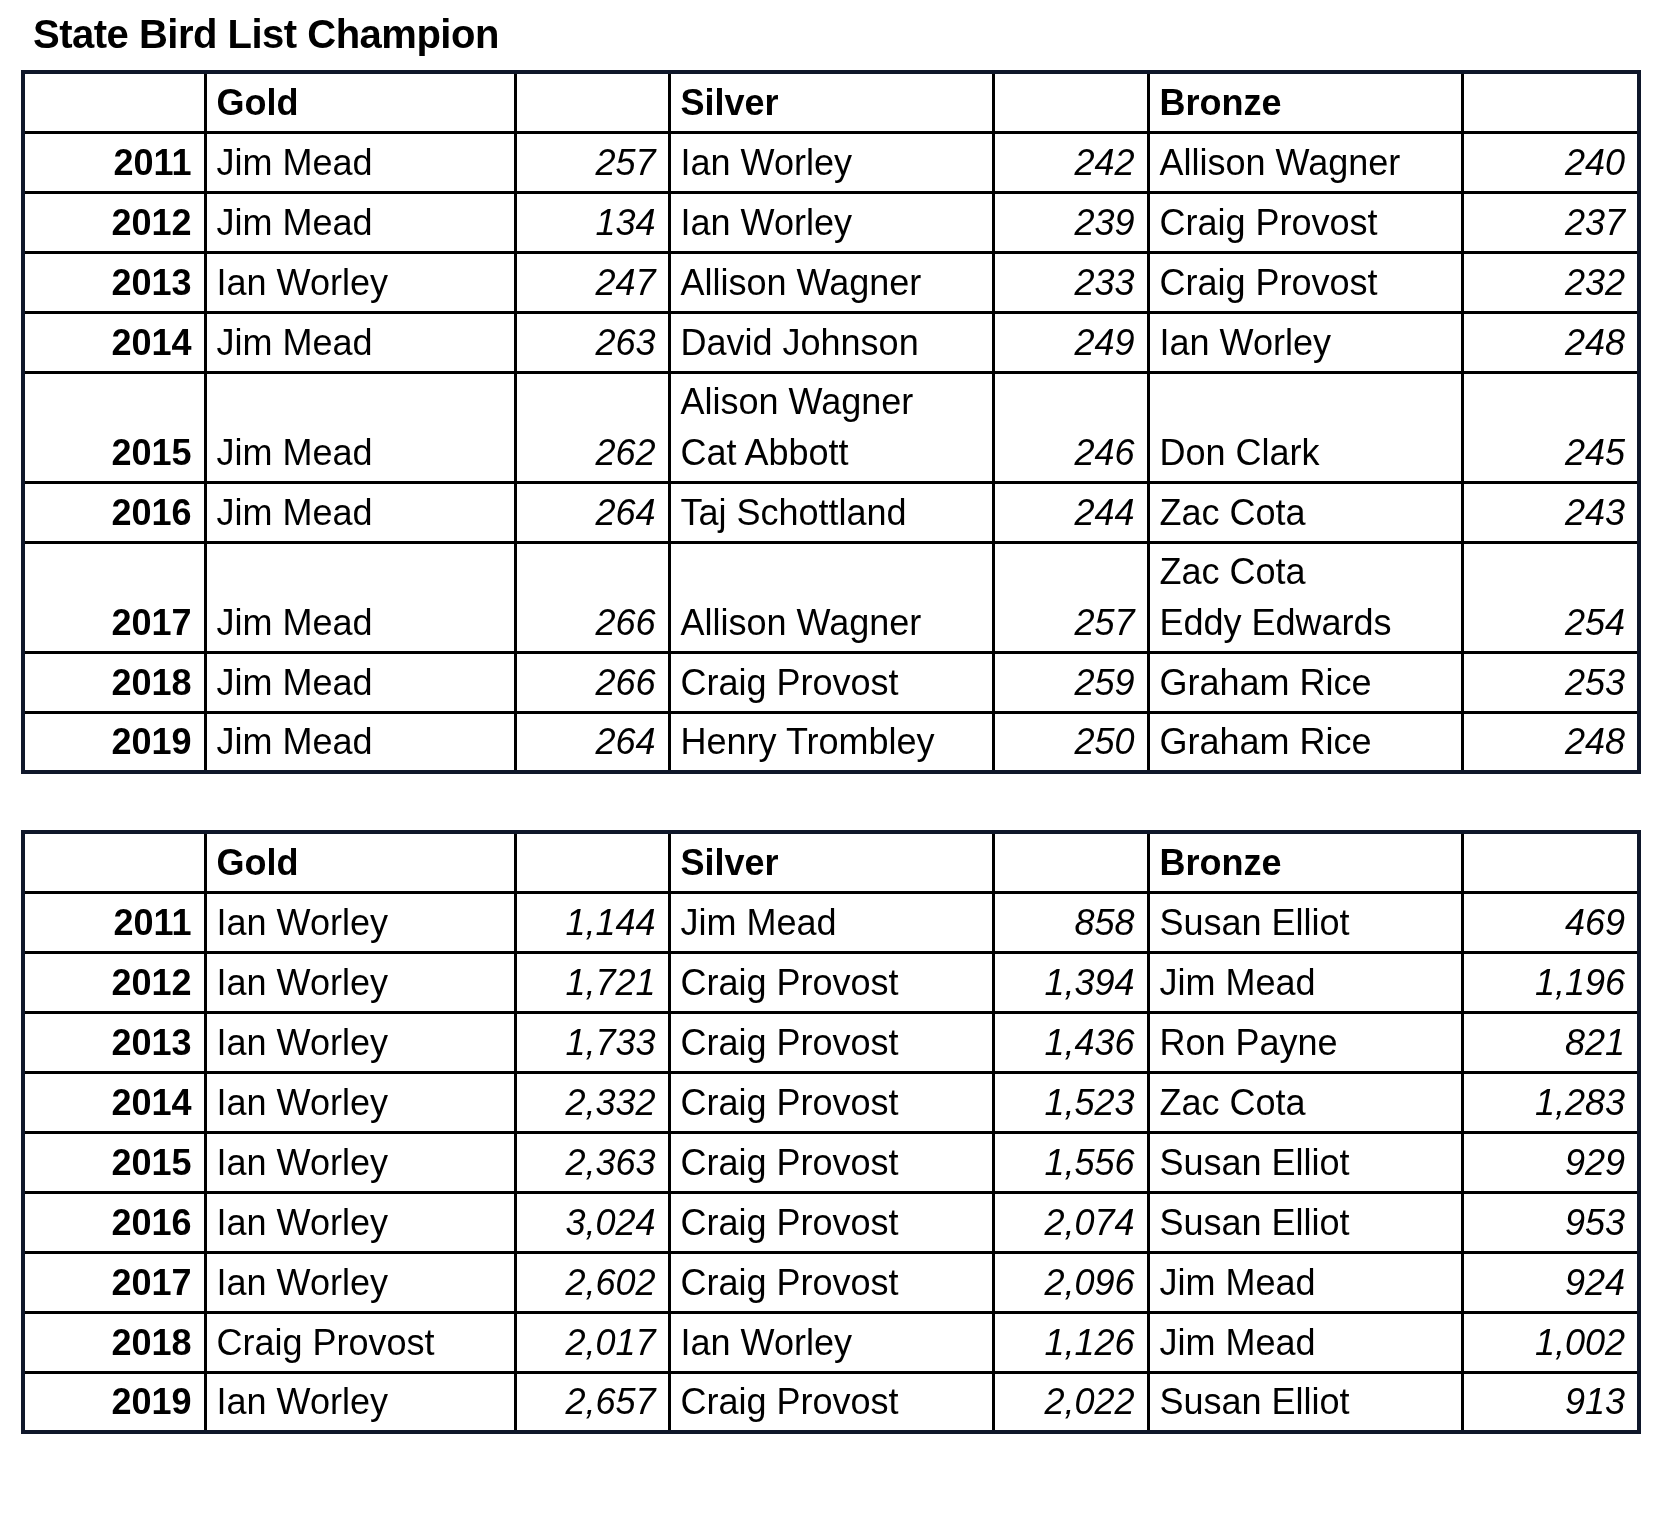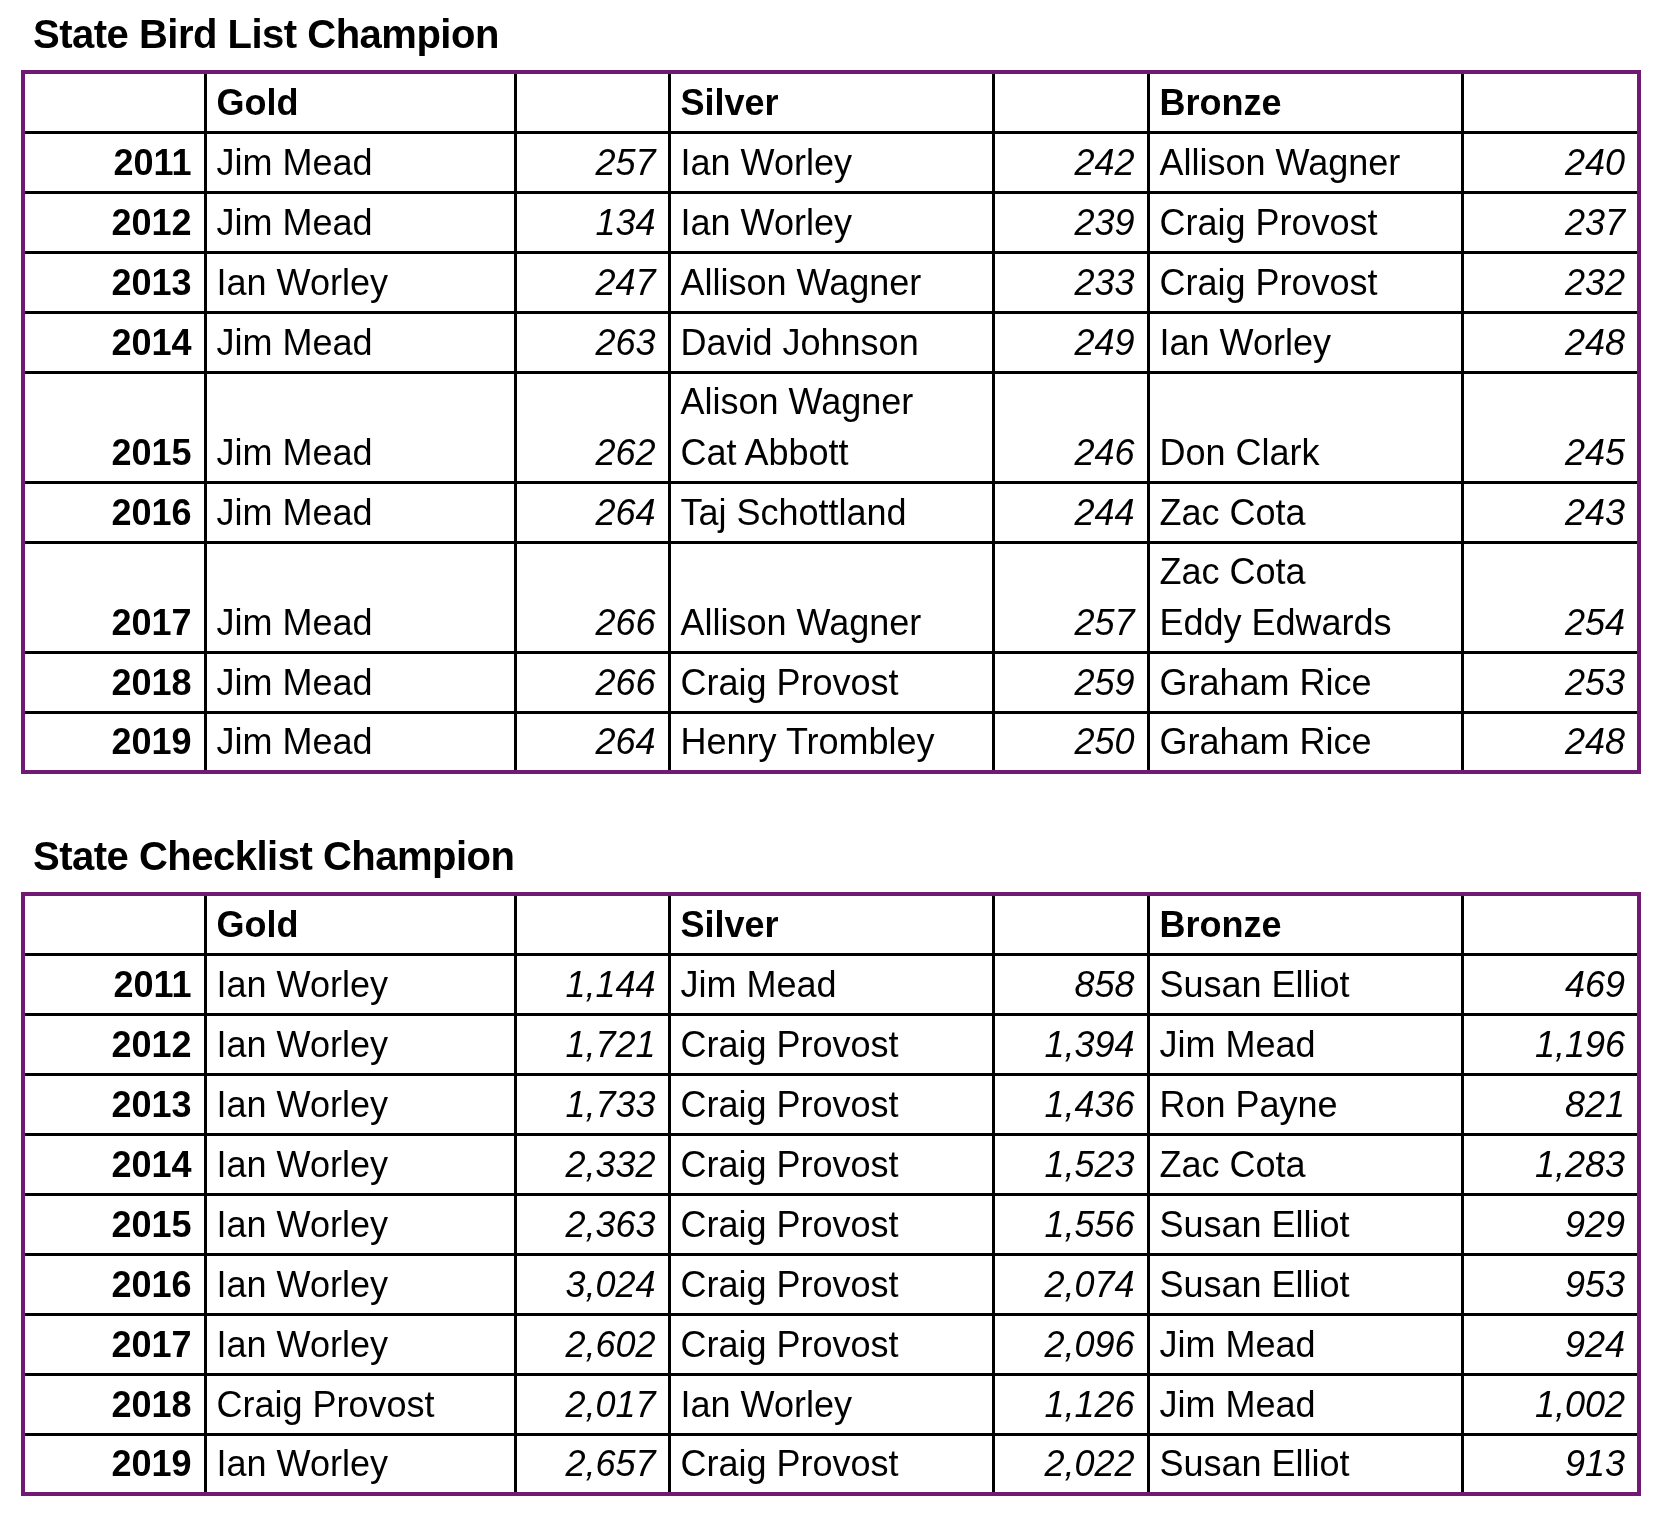--- a/index.html
+++ b/index.html
@@ -23,21 +23,21 @@
     margin: 0 0 10px 12px;
     letter-spacing: -0.5px;
   }
   .section-gap {
     margin-top: 56px;
   }
   table.champ-table {
     border-collapse: collapse;
     table-layout: fixed;
     width: 1616px;
-    border: 4px solid #701a75;
+    border: 4px solid #0f172a;
   }
   .champ-table th, .champ-table td {
     border: 3px solid #000000;
     vertical-align: bottom;
     font-size: 36px;
     line-height: 51px;
     padding: 2px 12px 3px 10px;
     overflow: hidden;
     background: #ffffff;
   }
@@ -176,21 +176,20 @@
           <td class="name">Henry Trombley</td>
           <td class="score">250</td>
           <td class="name">Graham Rice</td>
           <td class="score">248</td>
         </tr>
       </tbody>
     </table>
   </section>
 
   <section class="section-gap">
-    <h2 class="table-title">State Checklist Champion</h2>
     <table class="champ-table">
       <colgroup>
         <col class="c-year">
           <col class="c-gname">
           <col class="c-gscore">
           <col class="c-sname">
           <col class="c-sscore">
           <col class="c-bname">
           <col class="c-bscore">
       </colgroup>

